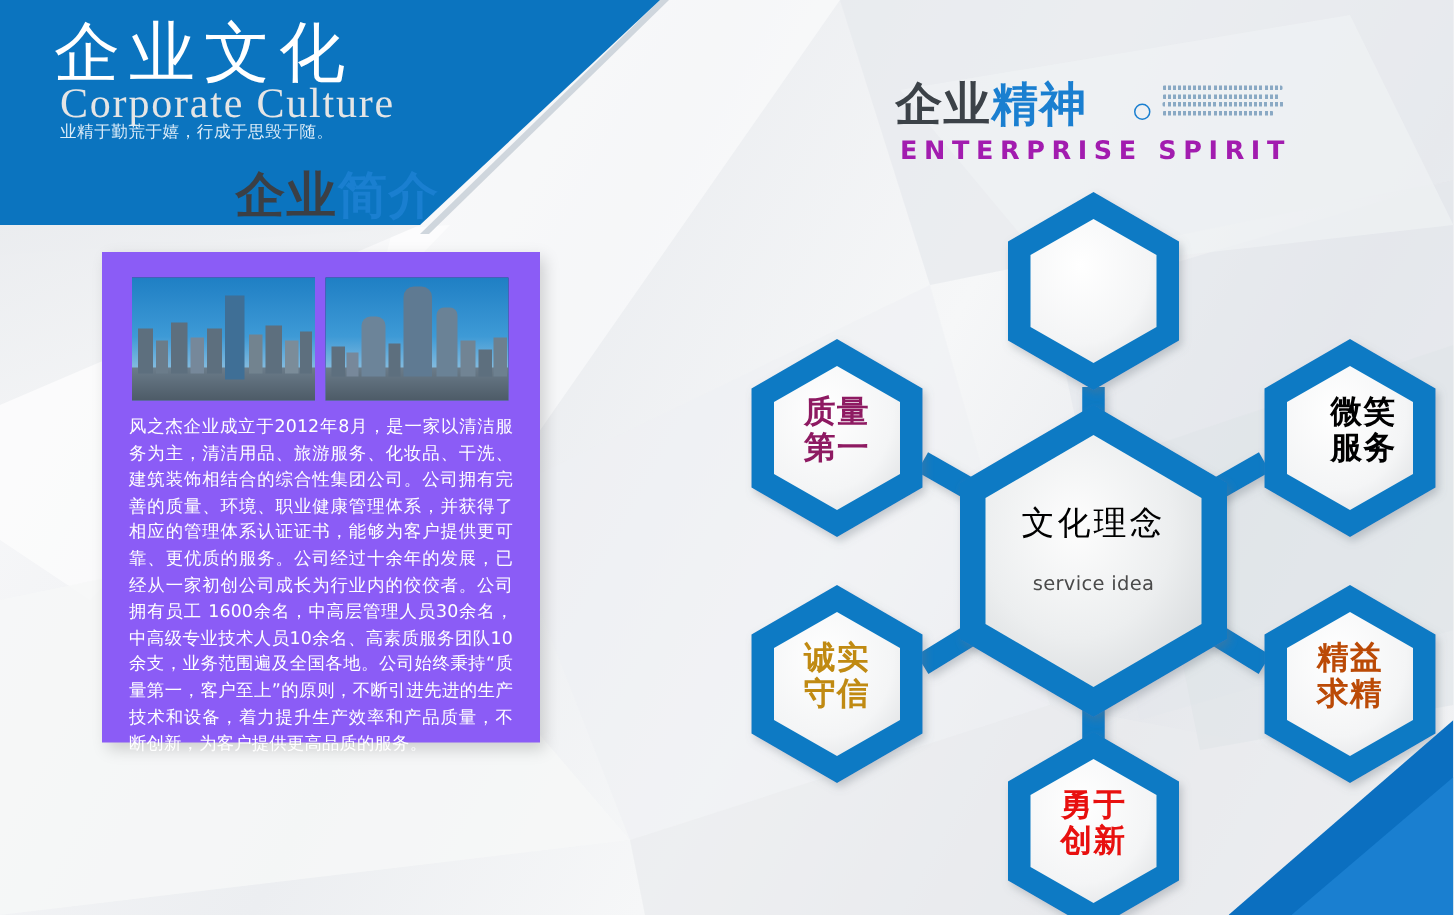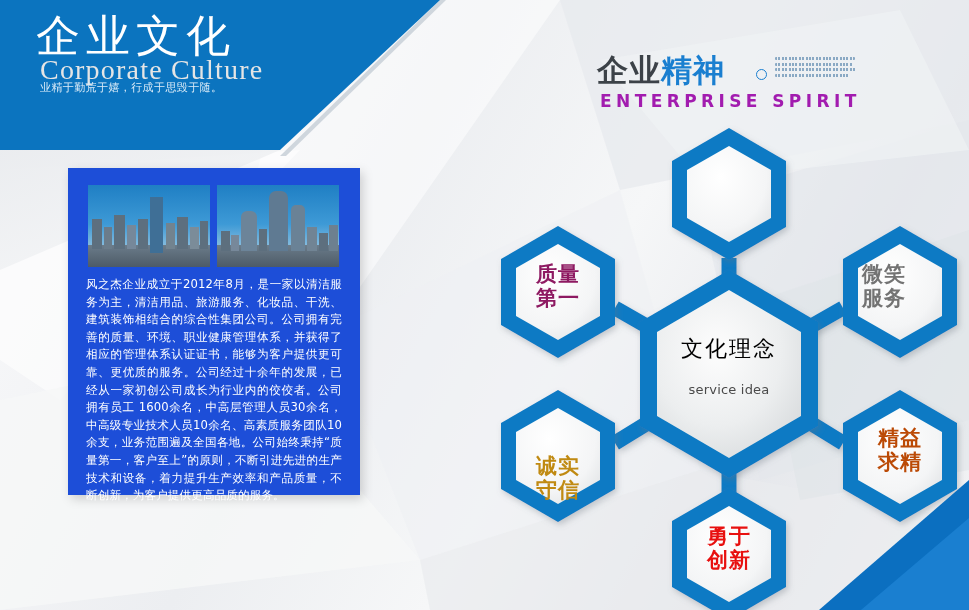--- a/index.html
+++ b/index.html
@@ -39,21 +39,21 @@
     clip-path:polygon(0 0,280px 0,0 120px);opacity:.9;}
 
   
   .h-intro{position:absolute;left:157px;top:113px;font-size:33px;font-weight:700;
     letter-spacing:1px;line-height:1;}
   .h-intro .dark{color:#3b3f45;}
   .h-intro .blue{color:#1a7fd0;}
 
   
   .card{position:absolute;left:68px;top:168px;width:292px;height:327px;
-    background:#1d4ed8;box-shadow:3px 4px 10px rgba(0,0,0,.17);}
+    background:#8b5cf6;box-shadow:3px 4px 10px rgba(0,0,0,.17);}
   .card-photos{position:absolute;left:20px;top:17px;width:252px;height:82px;
     display:flex;gap:7px;}
   .photo{width:122px;height:82px;position:relative;overflow:hidden;background:#1a4a75;}
   .photo .sky{position:absolute;inset:0;
     background:linear-gradient(180deg,#1f7fc4 0%,#3e9ad6 48%,#7fb9de 72%,#9ab8c9 100%);}
   .photo .b{position:absolute;bottom:0;background:#5d6f7e;}
   .photo .t{position:absolute;bottom:0;background:#7d93a4;}
   .photo .ground{position:absolute;left:0;right:0;bottom:0;height:22px;
     background:linear-gradient(180deg,#6b7c8a,#4d5b67);}
   .card-text{position:absolute;left:18px;top:108px;width:256px;
@@ -118,20 +118,23 @@
 
   <div class="banner-edge"></div>
   <div class="banner">
     <div class="banner-inner">
       <div class="ban-cn">企业文化</div>
       <div class="ban-en">Corporate Culture</div>
       <div class="ban-sub">业精于勤荒于嬉，行成于思毁于随。</div>
     </div>
   </div>
 
+  <div class="h-intro">
+    <span class="dark">企业</span><span class="blue">简介</span>
+  </div>
 
   <div class="card">
     <div class="card-photos">
       <div class="photo">
         <div class="sky"></div>
         <div class="ground"></div>
         <div class="t" style="left:62px;bottom:14px;width:13px;height:56px;background:#3f6f96;"></div>
         <div class="b" style="left:4px;bottom:18px;width:10px;height:30px;"></div>
         <div class="b" style="left:16px;bottom:18px;width:8px;height:22px;background:#6b7c8a;"></div>
         <div class="b" style="left:26px;bottom:18px;width:11px;height:34px;"></div>
@@ -235,26 +238,26 @@
       <div class="c-cn">文化理念</div>
       <div class="c-en">service idea</div>
     </div>
 
 
     <div class="hexlabel" style="left:18px;top:145px;width:100px;color:#8e1a62;">
       <div>质量</div>
       <div>第一</div>
     </div>
 
-    <div class="hexlabel" style="left:344px;top:145px;width:100px;color:#737373;">
+    <div class="hexlabel" style="left:369px;top:145px;width:100px;color:#000000;">
       <div>微笑</div>
       <div>服务</div>
     </div>
 
-    <div class="hexlabel" style="left:18px;top:309px;width:100px;color:#c08a12;margin-top:28px;">
+    <div class="hexlabel" style="left:18px;top:309px;width:100px;color:#c08a12;">
       <div>诚实</div>
       <div>守信</div>
     </div>
 
     <div class="hexlabel" style="left:189px;top:407px;width:100px;color:#e8100f;">
       <div>勇于</div>
       <div>创新</div>
     </div>
 
     <div class="hexlabel" style="left:360px;top:309px;width:100px;color:#bb4a06;">

